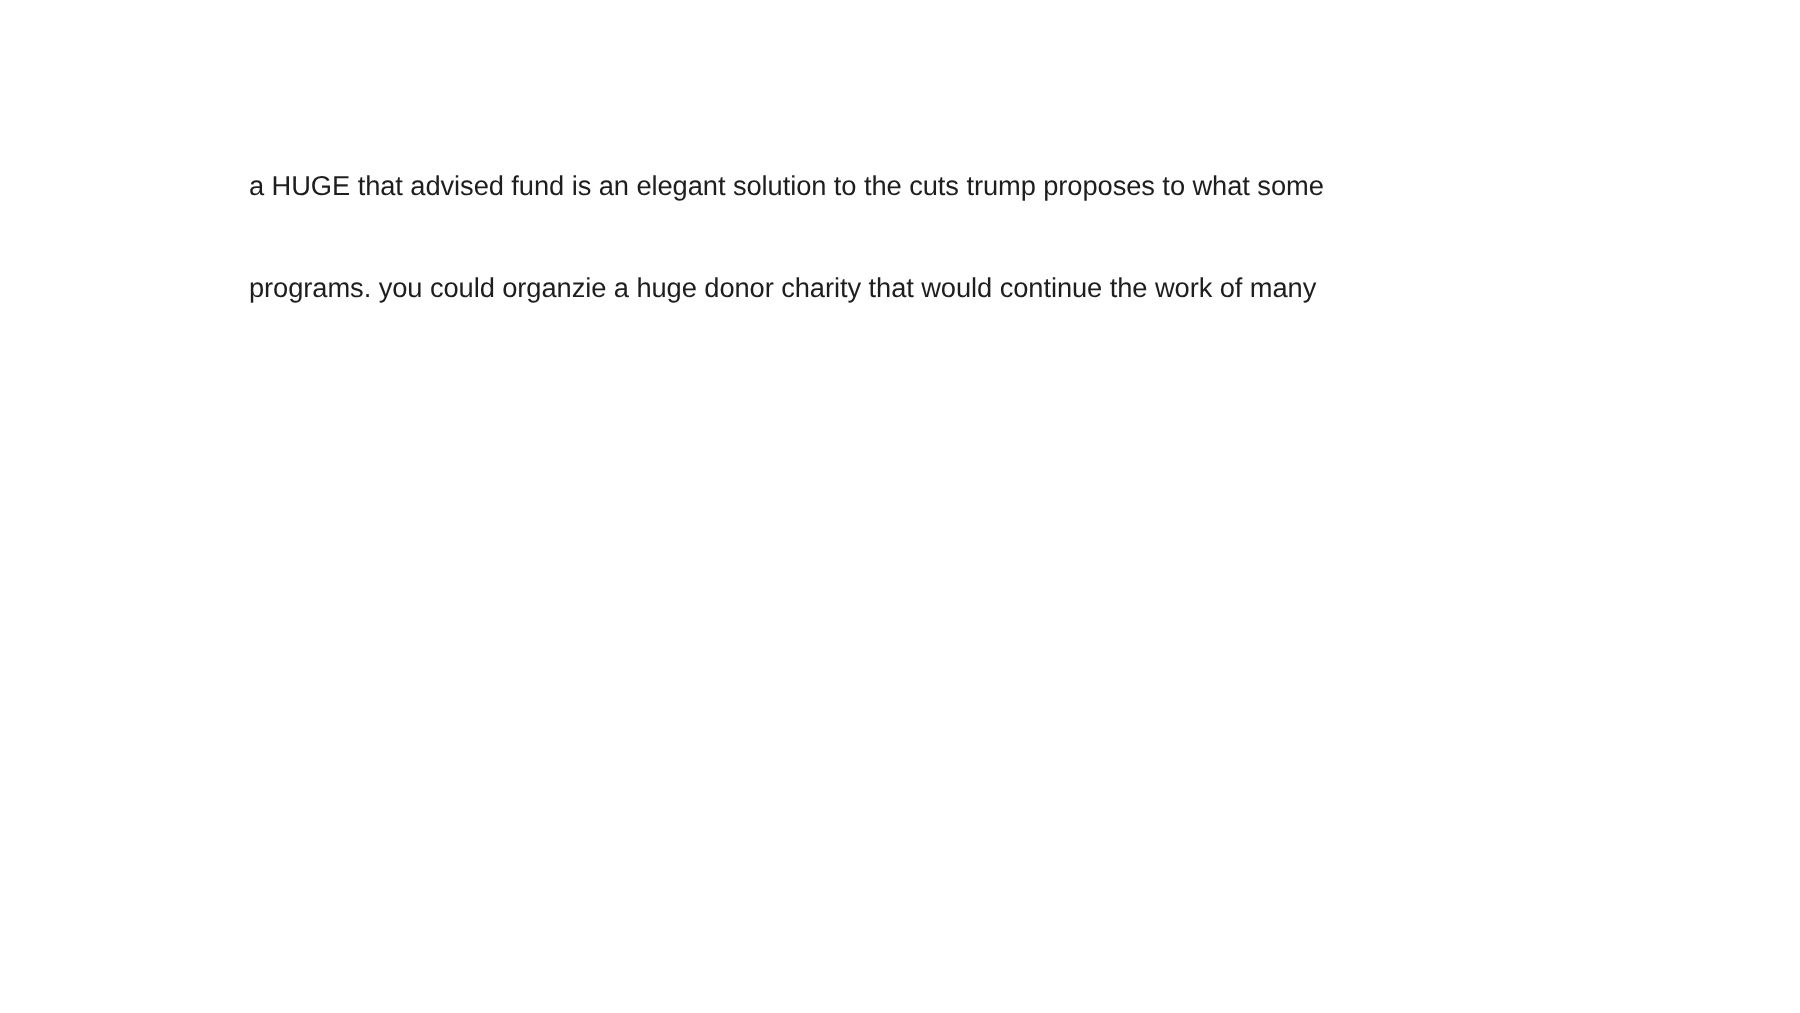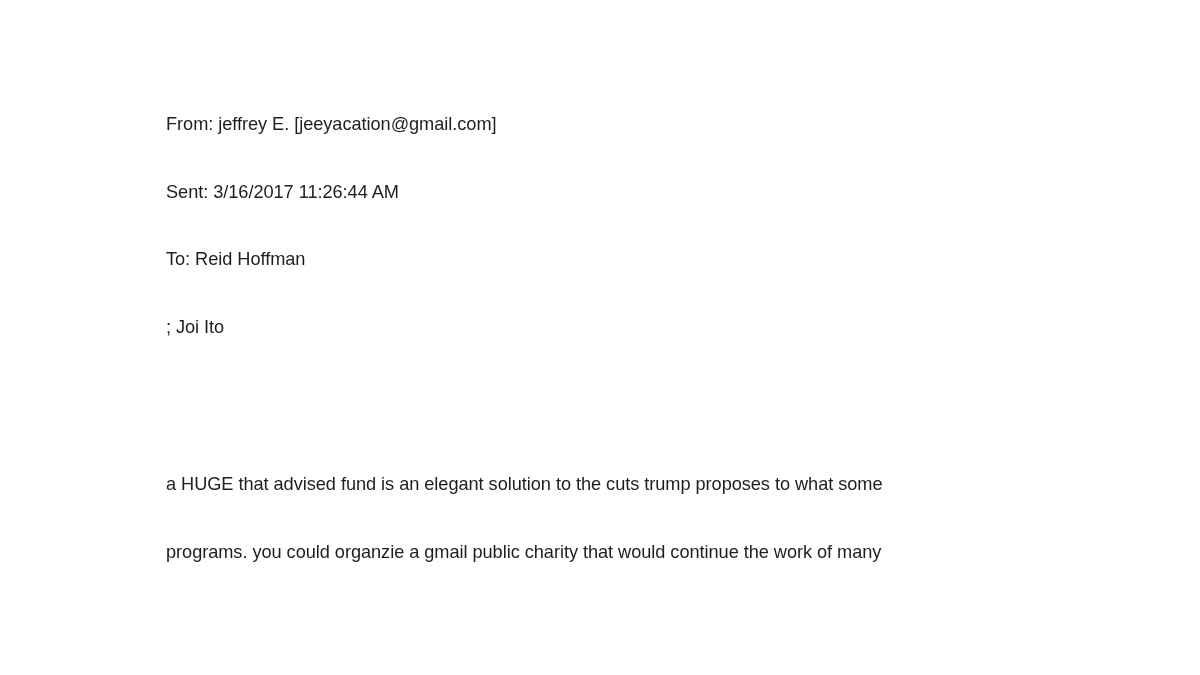--- a/index.html
+++ b/index.html
@@ -27,28 +27,22 @@
     .line {
       display: block;
       height: 22.5px;
     }
   </style>
 </head>
 <body>
 
 <div class="doc">
   <div>
-    <span class="line">From: jeffrey E. [jeeyacation@gmail.com]</span>
-    <span class="line">Sent: 3/16/2017 11:26:44 AM</span>
-    <span class="line">To: Reid Hoffman</span>
-    <span class="line">; Joi Ito</span>
-  </div>
-  <div>
     <span class="line">a HUGE that advised fund is an elegant solution to the cuts trump proposes to what some</span>
-    <span class="line">programs. you could organzie a gmail public charity that would continue the work of many</span>
+    <span class="line">programs. you could organzie a huge donor charity that would continue the work of many</span>
     
     
     
     
     
     
     
     
   </div>
   

